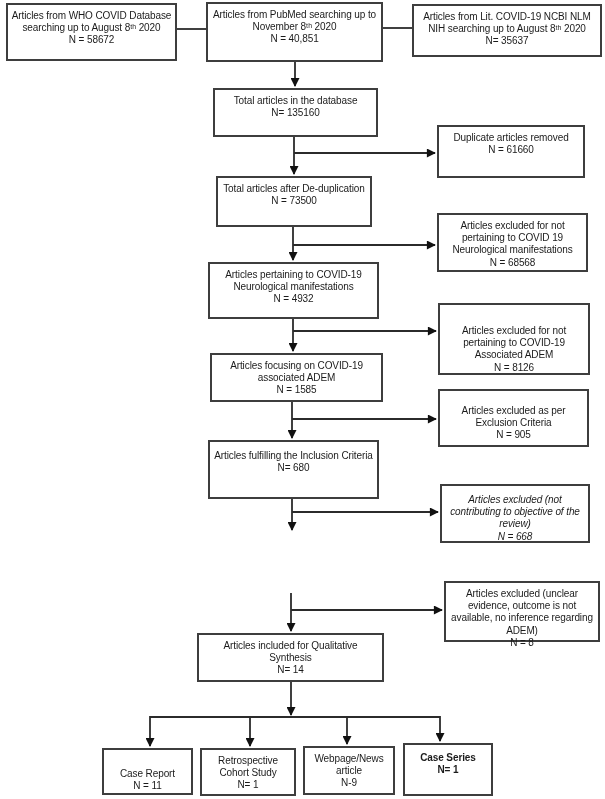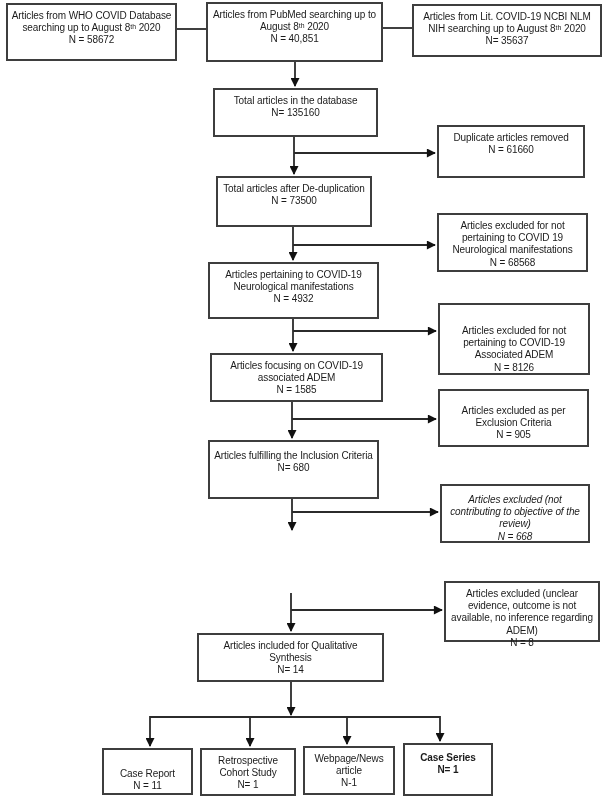--- a/index.html
+++ b/index.html
@@ -59,21 +59,21 @@
     <line x1="347" y1="716" x2="347" y2="744" marker-end="url(#arw)"></line>
     <line x1="440" y1="716" x2="440" y2="741" marker-end="url(#arw)"></line>
   </svg>
 
   <div class="box" style="left:6px;top:3px;width:171px;height:58px;">
     <div>Articles from WHO COVID Database searching up to August 8ᵗʰ 2020</div>
     <div class="nval">N = 58672</div>
   </div>
 
   <div class="box" style="left:206px;top:2px;width:177px;height:60px;">
-    <div>Articles from PubMed searching up to August 8ᵗʰ 2020</div>
+    <div>Articles from PubMed searching up to November 8ᵗʰ 2020</div>
     <div class="nval">N = 40,851</div>
   </div>
 
   <div class="box" style="left:412px;top:4px;width:190px;height:53px;">
     <div>Articles from Lit. COVID-19 NCBI NLM NIH searching up to August 8ᵗʰ 2020</div>
     <div class="nval">N= 35637</div>
   </div>
 
   <div class="box" style="left:213px;top:88px;width:165px;height:49px;">
     <div>Total articles in the database</div>
@@ -141,21 +141,21 @@
     <div class="nval">N = 11</div>
   </div>
 
   <div class="box" style="left:200px;top:748px;width:96px;height:48px;">
     <div>Retrospective Cohort Study</div>
     <div class="nval">N= 1</div>
   </div>
 
   <div class="box" style="left:303px;top:746px;width:92px;height:49px;">
     <div>Webpage/News article</div>
-    <div class="nval">N-1</div>
+    <div class="nval">N-9</div>
   </div>
 
   <div class="box" style="left:403px;top:743px;width:90px;height:53px;padding-top:7px;font-weight:bold;">
     <div>Case Series</div>
     <div class="nval">N= 1</div>
   </div>
 
 </div>
 
 </body></html>

